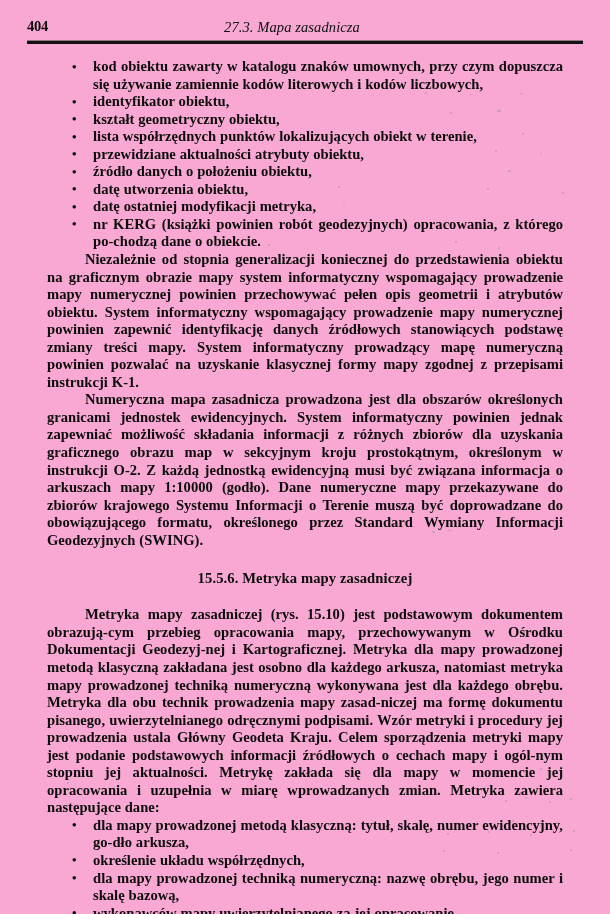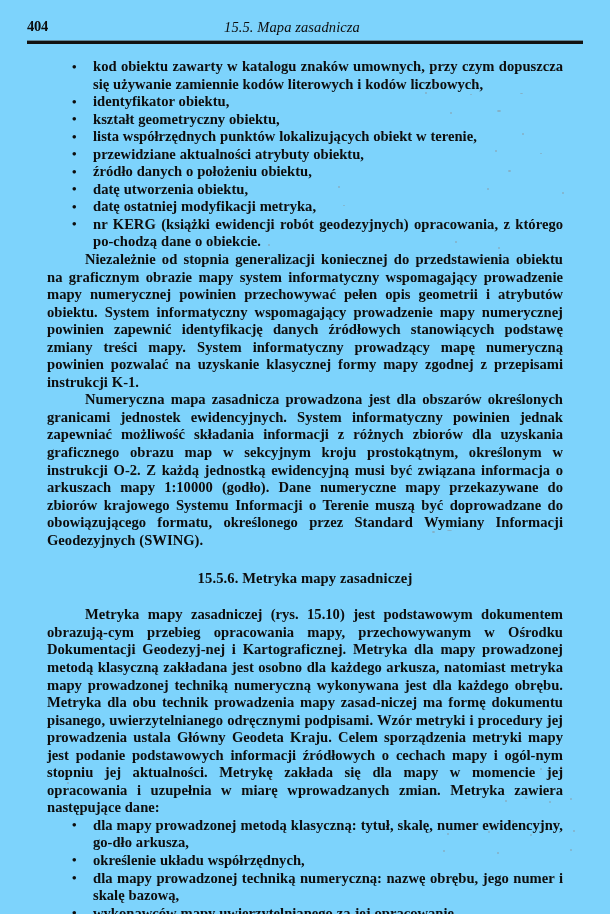--- a/index.html
+++ b/index.html
@@ -15,21 +15,21 @@
     font-family: "Liberation Serif", "DejaVu Serif", serif;
     color: #0d0d0d;
     position: relative;
     -webkit-font-smoothing: none;
   }
 
   
   .page {
     position: absolute;
     inset: 0;
-    background: #7dd3fc;
+    background: #f9a8d4;
   }
 
   
   .running-head {
     position: absolute;
     left: 27px;
     right: 27px;
     top: 18px;
     height: 22px;
   }
@@ -138,36 +138,36 @@
     pointer-events: none;
   }
 </style>
 </head>
 <body>
 
 <div class="page">
 
   <div class="running-head">
     <span class="folio">404</span>
-    <span class="head-title">15.5. Mapa zasadnicza</span>
+    <span class="head-title">27.3. Mapa zasadnicza</span>
   </div>
   <div class="head-rule"></div>
 
   <div class="column">
 
     <ul class="bullets list-top">
       <li class="body">kod obiektu zawarty w katalogu znaków umownych, przy czym dopuszcza się używanie zamiennie kodów literowych i kodów liczbowych,</li>
       <li class="body">identyfikator obiektu,</li>
       <li class="body">kształt geometryczny obiektu,</li>
       <li class="body">lista współrzędnych punktów lokalizujących obiekt w terenie,</li>
       <li class="body">przewidziane aktualności atrybuty obiektu,</li>
       <li class="body">źródło danych o położeniu obiektu,</li>
       <li class="body">datę utworzenia obiektu,</li>
       <li class="body">datę ostatniej modyfikacji metryka,</li>
-      <li class="body">nr KERG (książki ewidencji robót geodezyjnych) opracowania, z którego po-chodzą dane o obiekcie.</li>
+      <li class="body">nr KERG (książki powinien robót geodezyjnych) opracowania, z którego po-chodzą dane o obiekcie.</li>
     </ul>
 
     <p class="body">Niezależnie od stopnia generalizacji koniecznej do przedstawienia obiektu na graficznym obrazie mapy system informatyczny wspomagający prowadzenie mapy numerycznej powinien przechowywać pełen opis geometrii i atrybutów obiektu. System informatyczny wspomagający prowadzenie mapy numerycznej powinien zapewnić identyfikację danych źródłowych stanowiących podstawę zmiany treści mapy. System informatyczny prowadzący mapę numeryczną powinien pozwalać na uzyskanie klasycznej formy mapy zgodnej z przepisami instrukcji K-1.</p>
 
     <p class="body">Numeryczna mapa zasadnicza prowadzona jest dla obszarów określonych granicami jednostek ewidencyjnych. System informatyczny powinien jednak zapewniać możliwość składania informacji z różnych zbiorów dla uzyskania graficznego obrazu map w sekcyjnym kroju prostokątnym, określonym w instrukcji O-2. Z każdą jednostką ewidencyjną musi być związana informacja o arkuszach mapy 1:10000 (godło). Dane numeryczne mapy przekazywane do zbiorów krajowego Systemu Informacji o Terenie muszą być doprowadzane do obowiązującego formatu, określonego przez Standard Wymiany Informacji Geodezyjnych (SWING).</p>
 
     <div class="head-gap-before"></div>
     <h2 class="section">15.5.6. Metryka mapy zasadniczej</h2>
     <div class="head-gap-after"></div>
 

